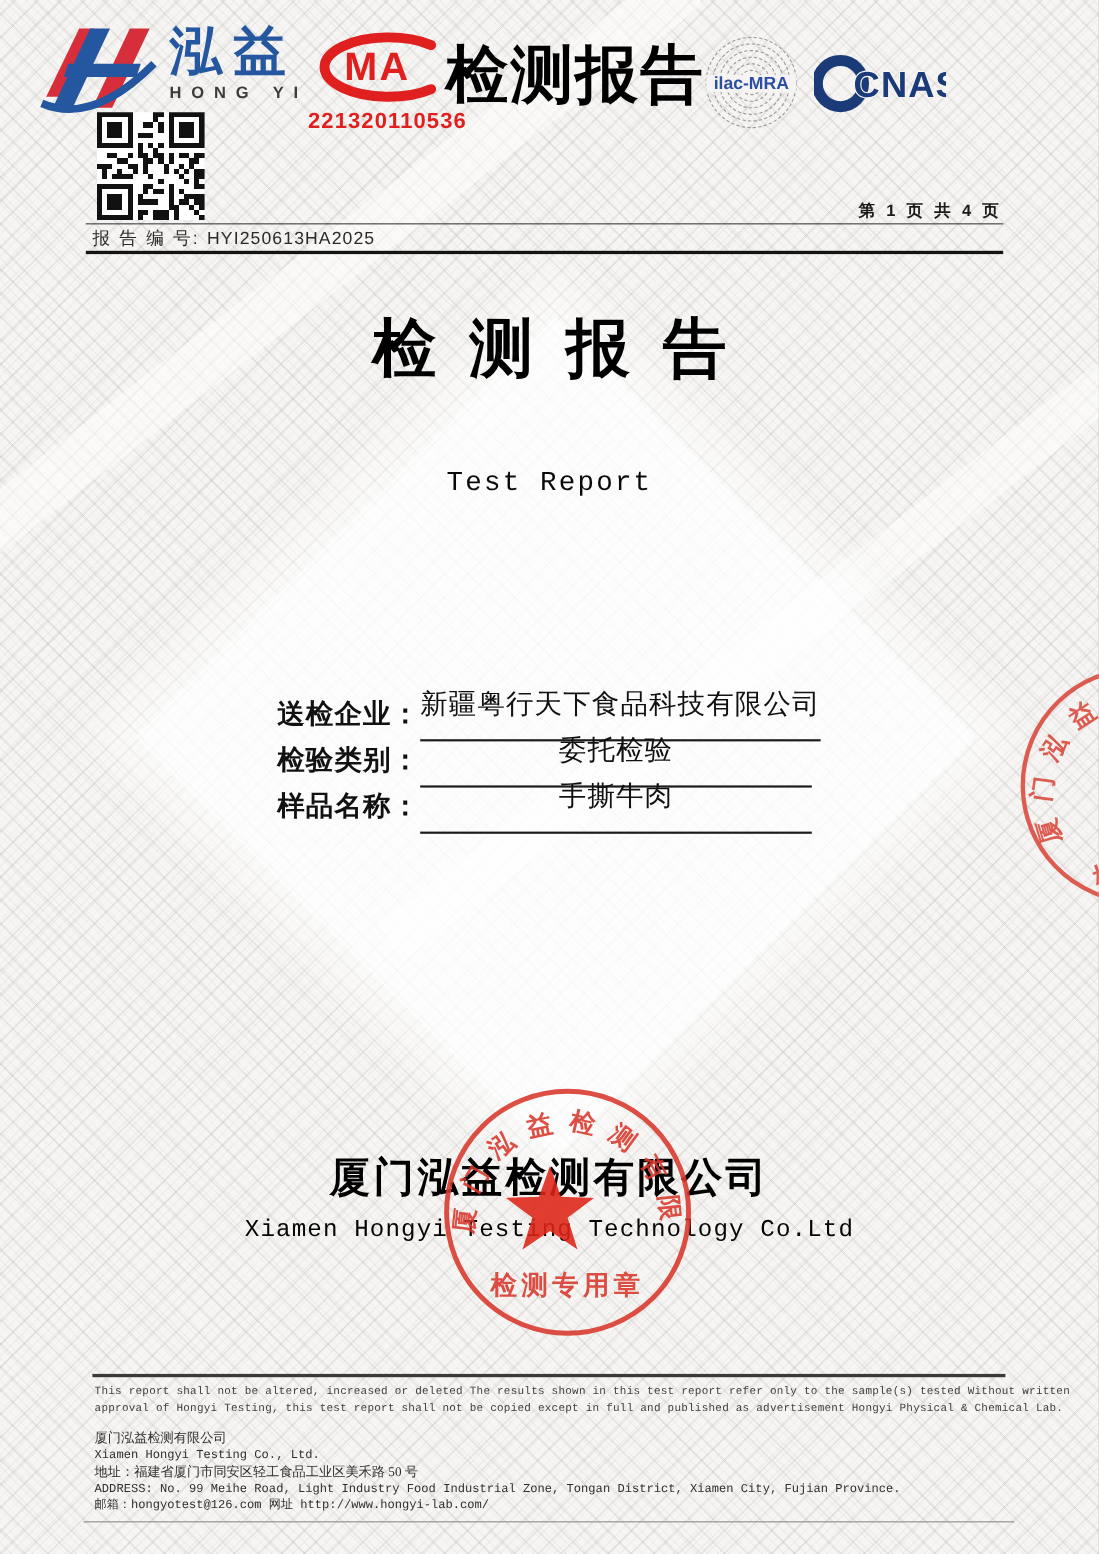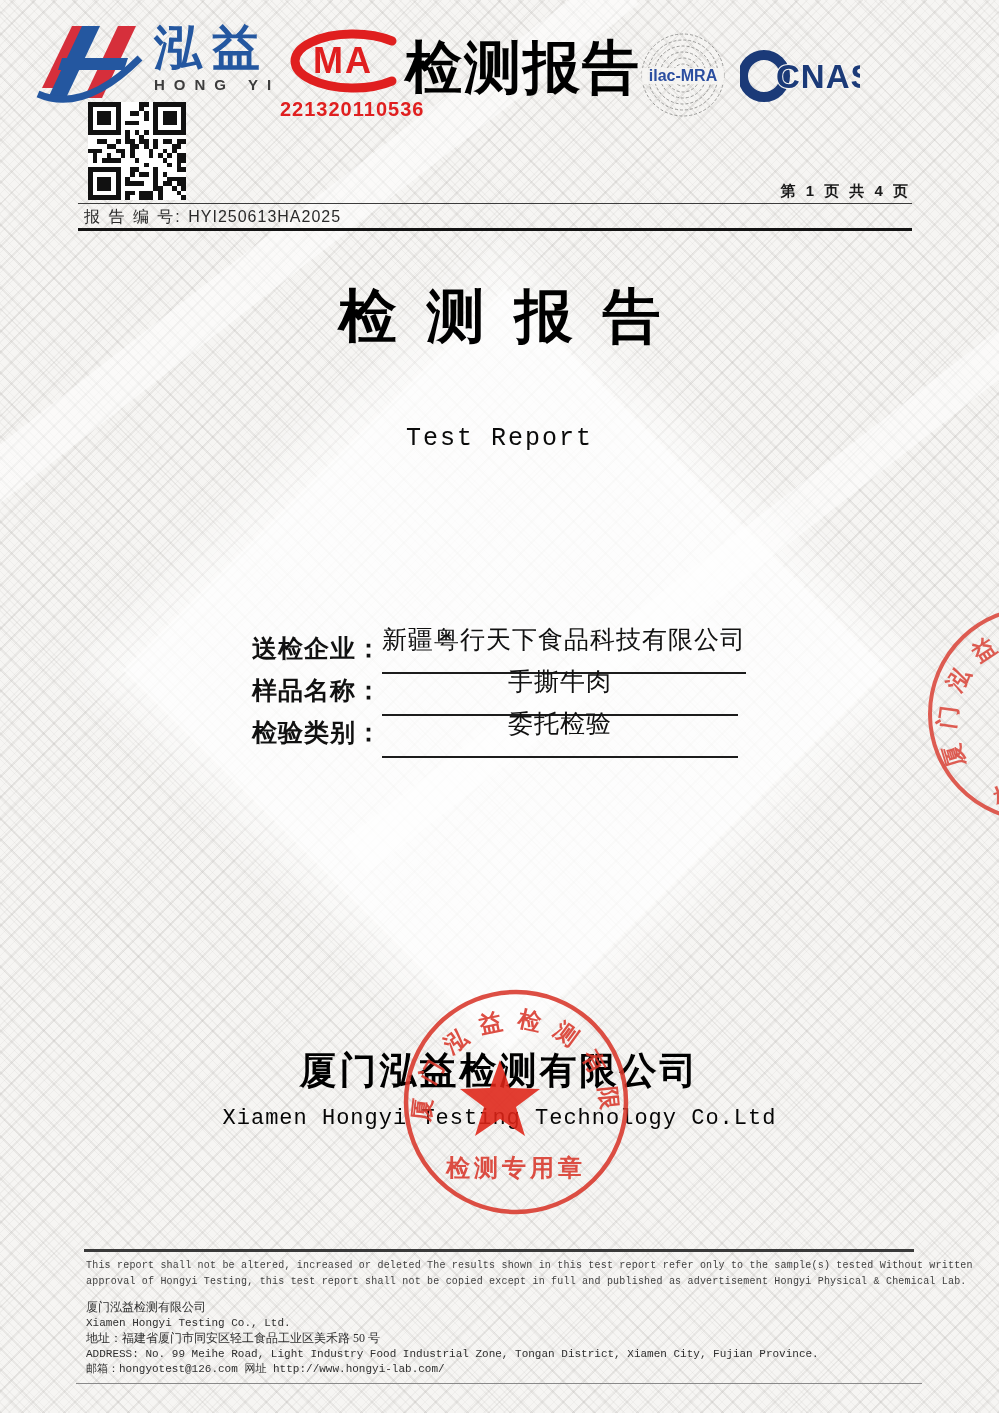--- a/index.html
+++ b/index.html
@@ -148,26 +148,26 @@
 
   <div class="abs cover-title">检测报告</div>
   <div class="abs cover-sub mono">Test Report</div>
 
   <div class="abs form">
     <div class="frow">
       <span class="flabel">送检企业：</span>
       <span class="fvalue">新疆粤行天下食品科技有限公司</span>
     </div>
     <div class="frow">
+      <span class="flabel">检验类别：</span>
+      <span class="fvalue">委托检验</span>
+    </div>
+    <div class="frow">
       <span class="flabel">样品名称：</span>
       <span class="fvalue">手撕牛肉</span>
-    </div>
-    <div class="frow">
-      <span class="flabel">检验类别：</span>
-      <span class="fvalue">委托检验</span>
     </div>
   </div>
 
   <div class="abs company-cn">厦门泓益检测有限公司</div>
   <div class="abs company-en mono">Xiamen Hongyi Testing Technology Co.Ltd</div>
 
   <div class="abs stamp">
     <svg width="240" height="240" viewBox="0 0 240 240">
       <circle cx="120" cy="122" r="110" fill="none" stroke="#d9372b" stroke-width="4.5"></circle>
       <polygon points="104,80 114,108 144,109 120,127 129,156 104,139 79,156 88,127 64,109 94,108" fill="#e02417"></polygon>

